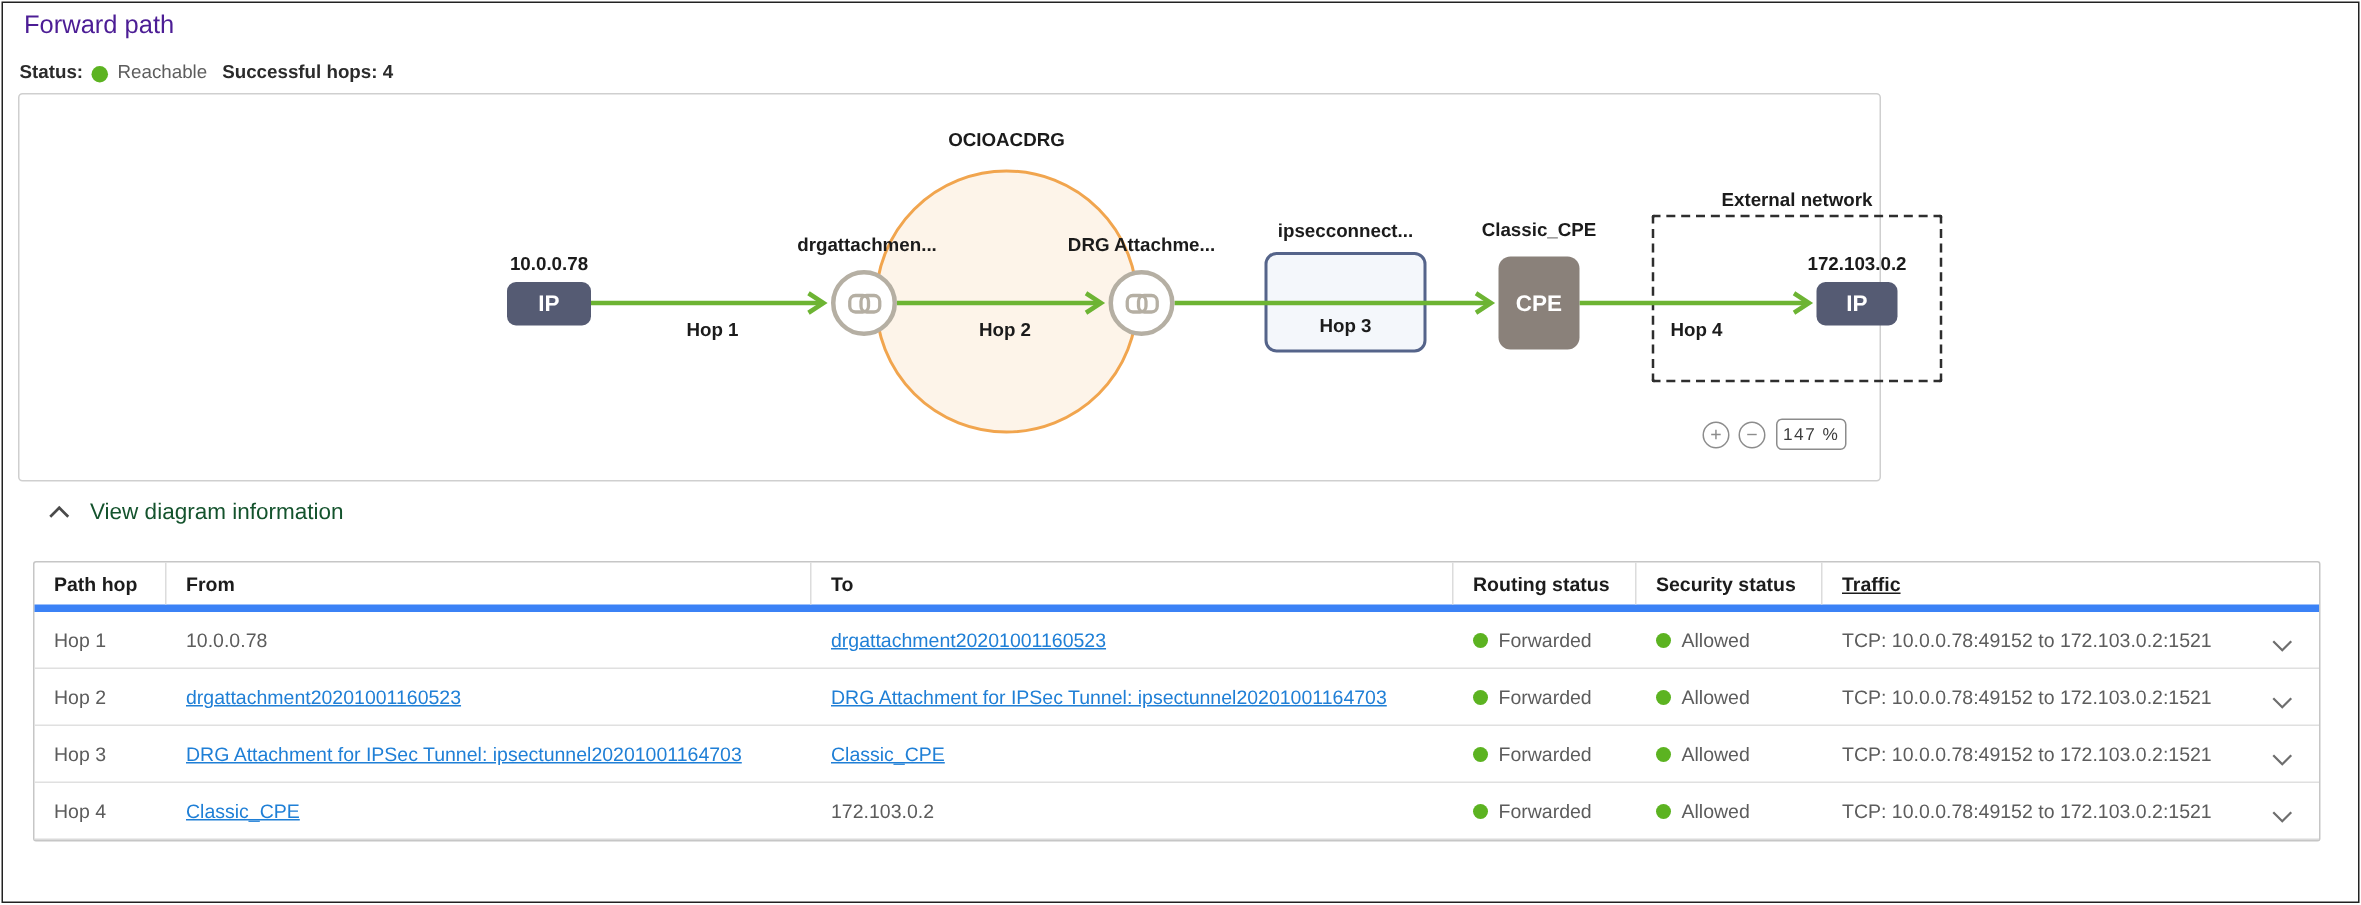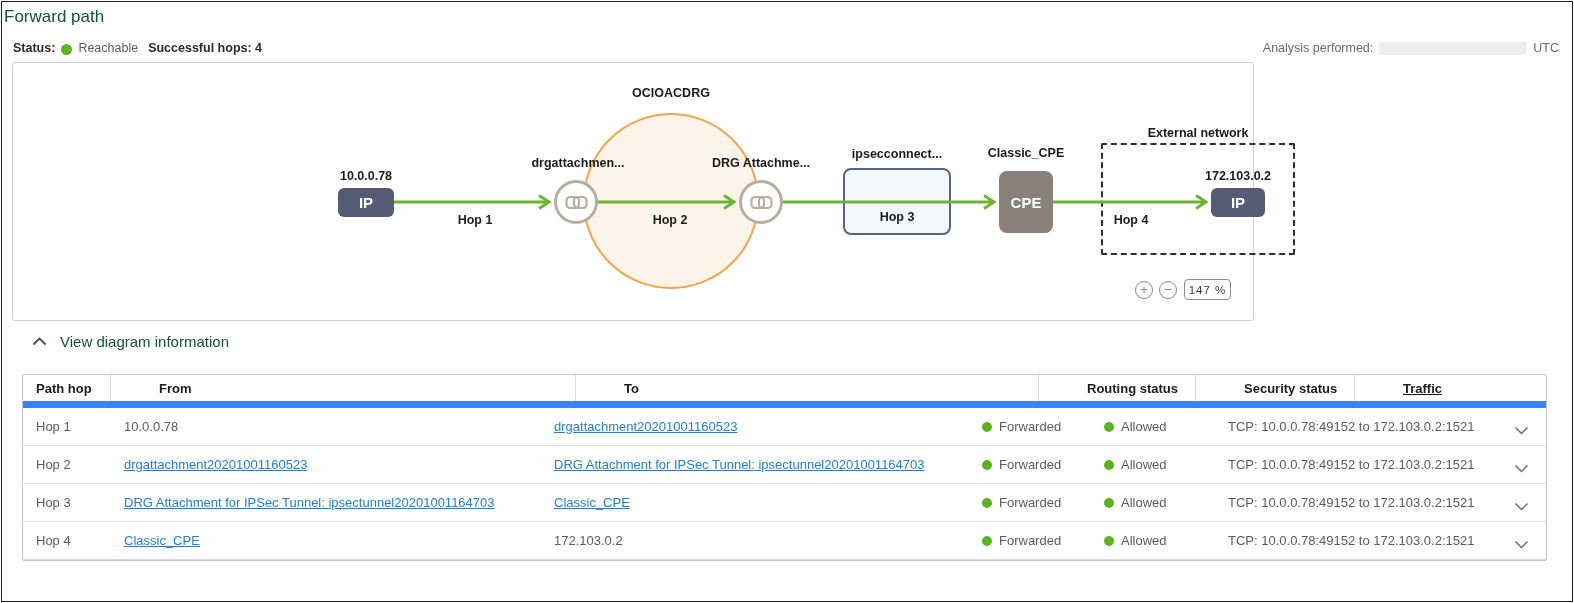--- a/index.html
+++ b/index.html
@@ -8,21 +8,21 @@
     width:1574px; height:603px; background:#fff;
     font-family:"Liberation Sans","DejaVu Sans",sans-serif;
     -webkit-font-smoothing:antialiased;
   }
   .frame {
     position:relative; width:1572px; height:601px; margin:1px 0 0 1px;
     border:1px solid #222; background:#fff; overflow:hidden;
   }
 
   
-  .page-title { position:absolute; left:2px; top:5px; font-size:17px; color:#14532d; }
+  .page-title { position:absolute; left:14px; top:5px; font-size:17px; color:#4c1d95; }
   .status-line { position:absolute; left:11px; top:39px; display:flex; align-items:flex-end; font-size:12.5px; }
   .status-label { font-weight:bold; color:#2b2b2b; }
   .dot { display:inline-block; width:11px; height:11px; border-radius:50%; margin:0 6px 0 6px; }
   .status-value { color:#5d5d5d; }
   .hops-label { font-weight:bold; color:#2b2b2b; margin-left:10px; }
   .analysis { position:absolute; right:13px; top:39px; display:flex; align-items:center; font-size:12.5px; color:#6a6a6a; }
   .redacted { width:148px; height:13px; background:#ededed; border-radius:2px; margin:0 6px; filter:blur(0.5px); }
 
   
   .diagram-panel {
@@ -84,21 +84,21 @@
   
   .table {
     position:absolute; left:20px; top:372px; width:1525px;
     border:1px solid #c6c6c6; border-radius:2px; background:#fff; font-size:13px;
   }
   .thead, .trow {
     display:grid;
     grid-template-columns:88px 430px 428px 122px 124px 1fr;
     align-items:center;
   }
-  .thead { height:33px; border-bottom:7px solid #3b82f6;gap:35px; }
+  .thead { height:33px; border-bottom:5px solid #3b82f6; }
   .thead .hcell {
     font-weight:bold; color:#1c1c1c; padding-left:13px; height:100%;
     display:flex; align-items:center; border-right:1px solid #dcdcdc;
   }
   .thead .hcell:last-child { border-right:none;text-decoration:underline; }
   .trow { height:38px; border-bottom:1px solid #e0e0e0; position:relative; }
   .trow:last-of-type { border-bottom:1px solid #dadada; }
   .tcell { padding-left:13px; color:#5c5c5c; white-space:nowrap; overflow:hidden; }
   .link { color:#1f7fd6; text-decoration:underline; cursor:pointer; }
   .sdot { display:inline-block; width:10px; height:10px; border-radius:50%; background:#5cb321; margin-right:7px; vertical-align:-1px; }
@@ -113,25 +113,20 @@
 
   <div class="page-title">Forward path</div>
 
   <div class="status-line">
     <span class="status-label">Status:</span>
     <span class="dot" style="background:#5cb321"></span>
     <span class="status-value">Reachable</span>
     <span class="hops-label">Successful hops: 4</span>
   </div>
 
-  <div class="analysis">
-    <span>Analysis performed:</span>
-    <span class="redacted"></span>
-    <span>UTC</span>
-  </div>
 
   <div class="diagram-panel">
 
     <div class="grp-circle"></div>
     <div class="dlabel" style="left:658px; top:23px;">OCIOACDRG</div>
 
     <div class="grp-dashed"></div>
     <div class="dlabel" style="left:1185px; top:63px;">External network</div>
 
     <div class="node-box">

